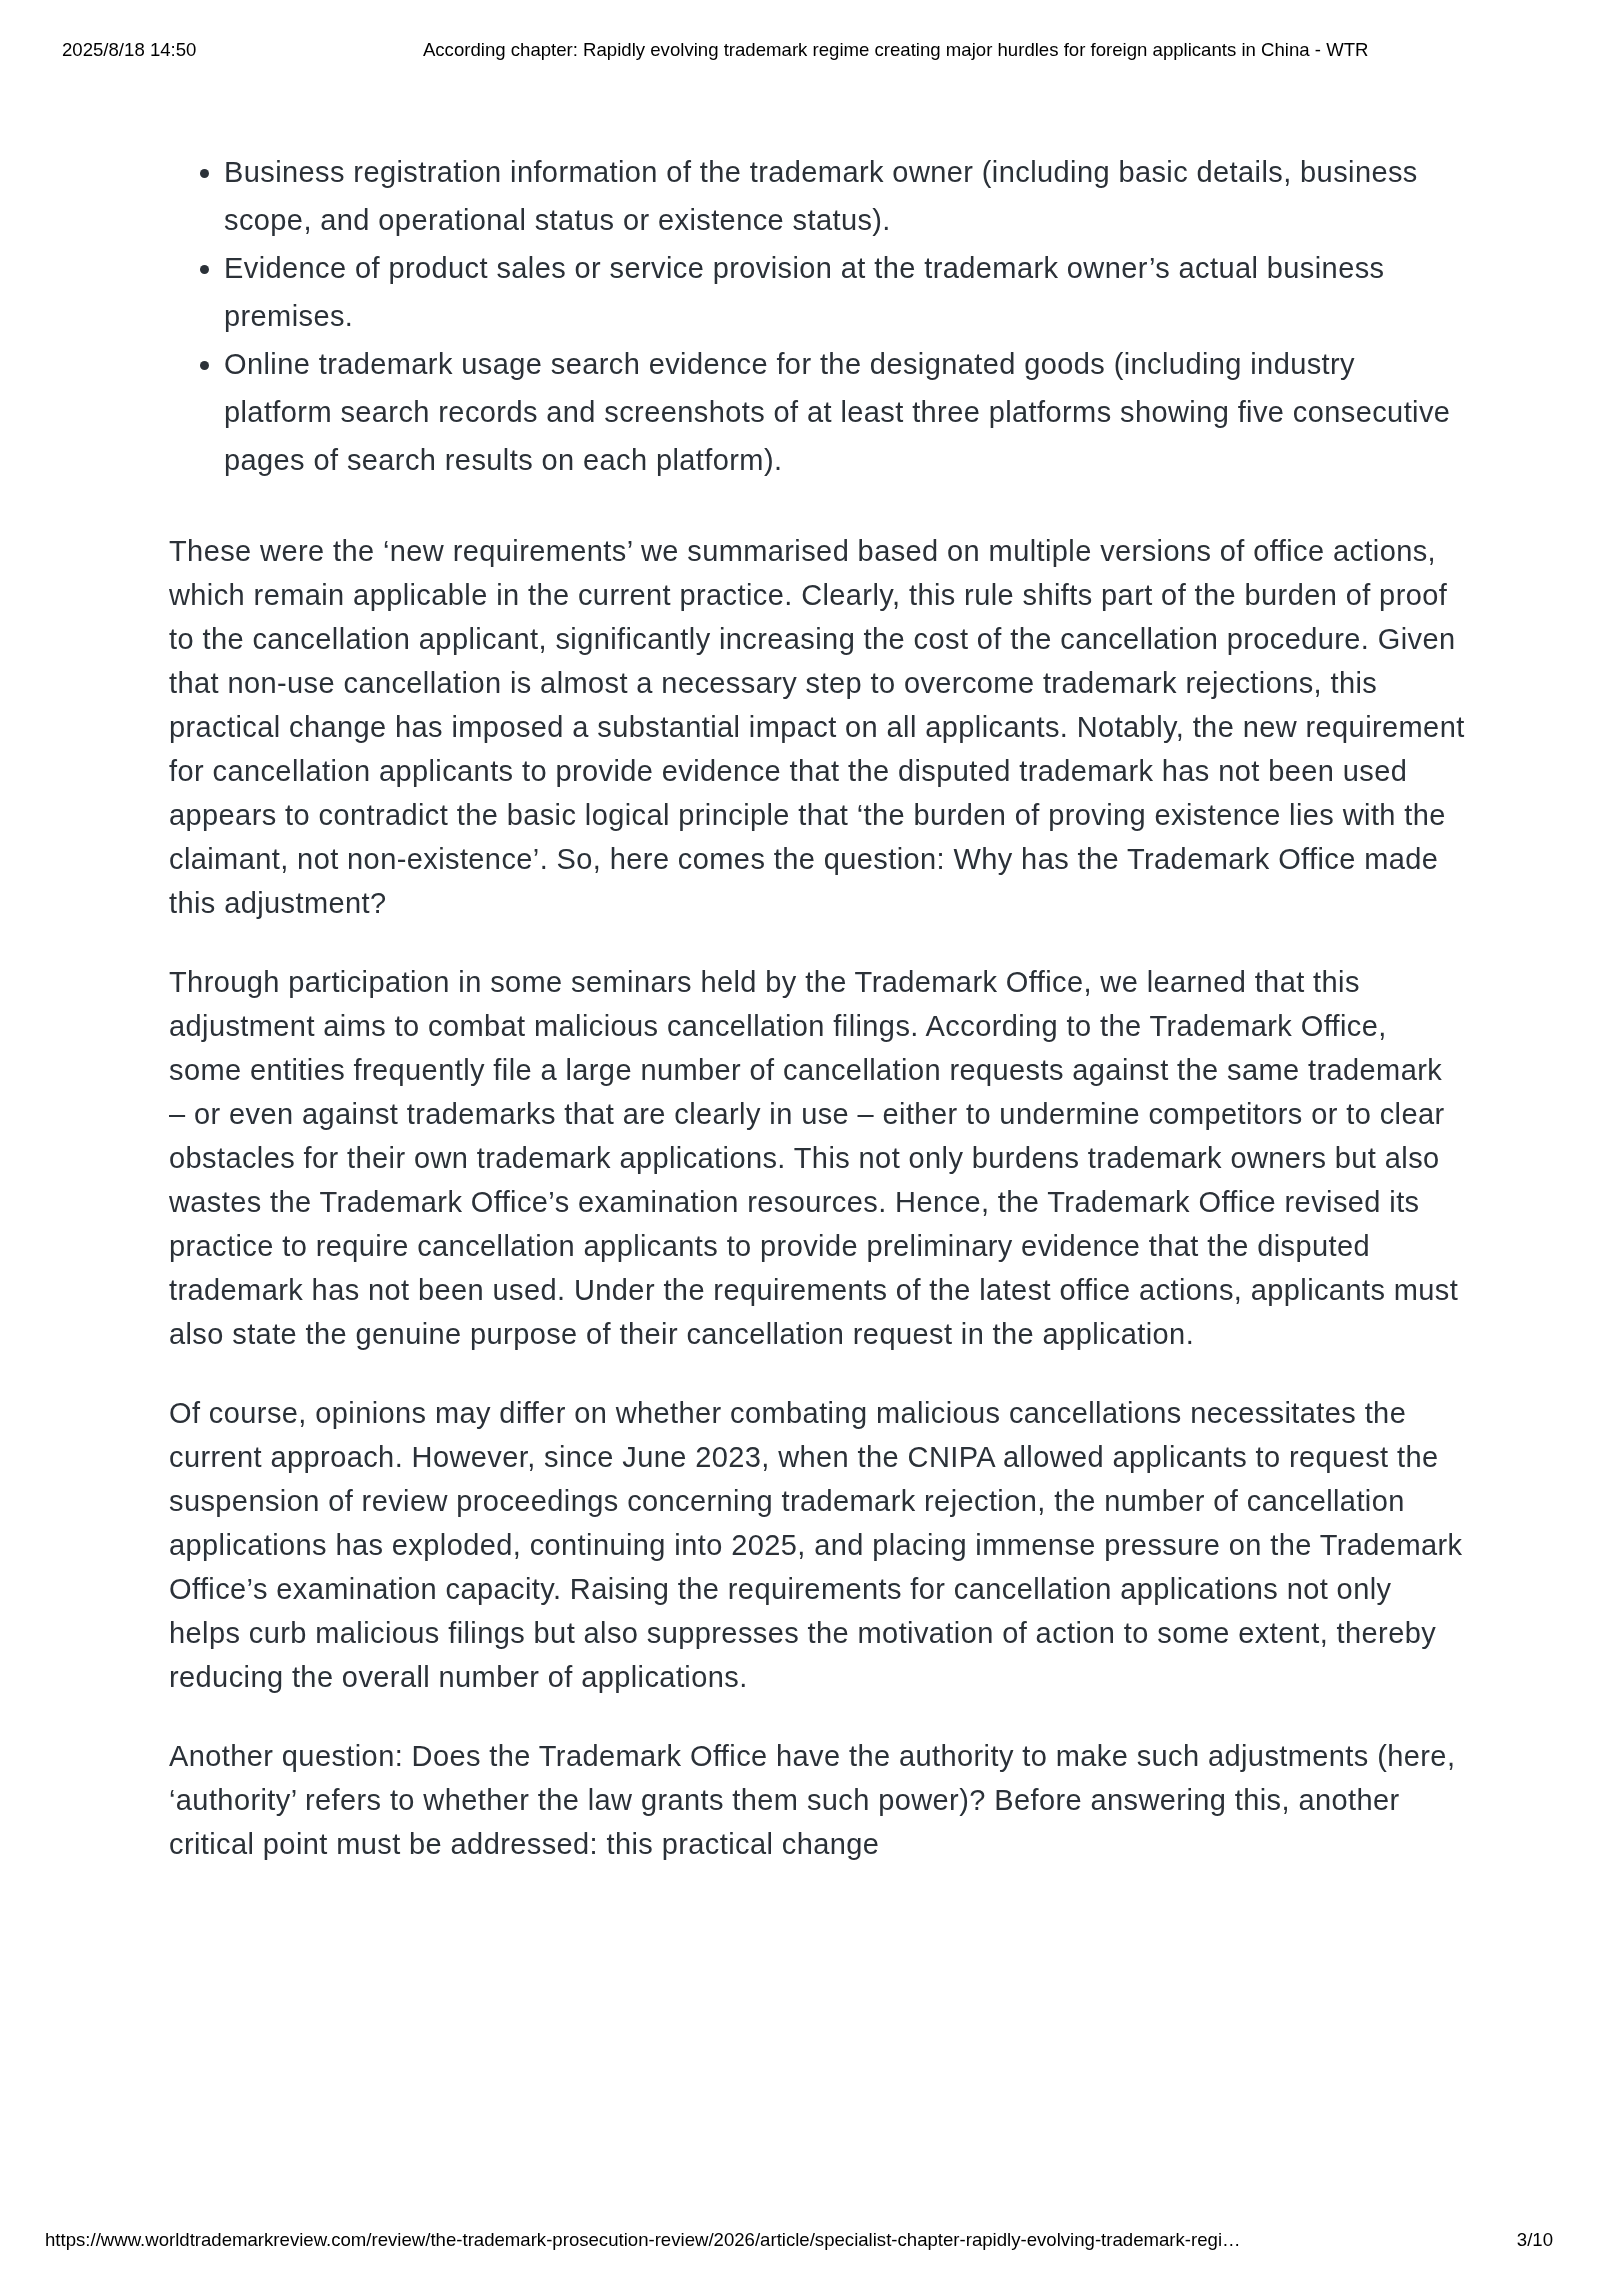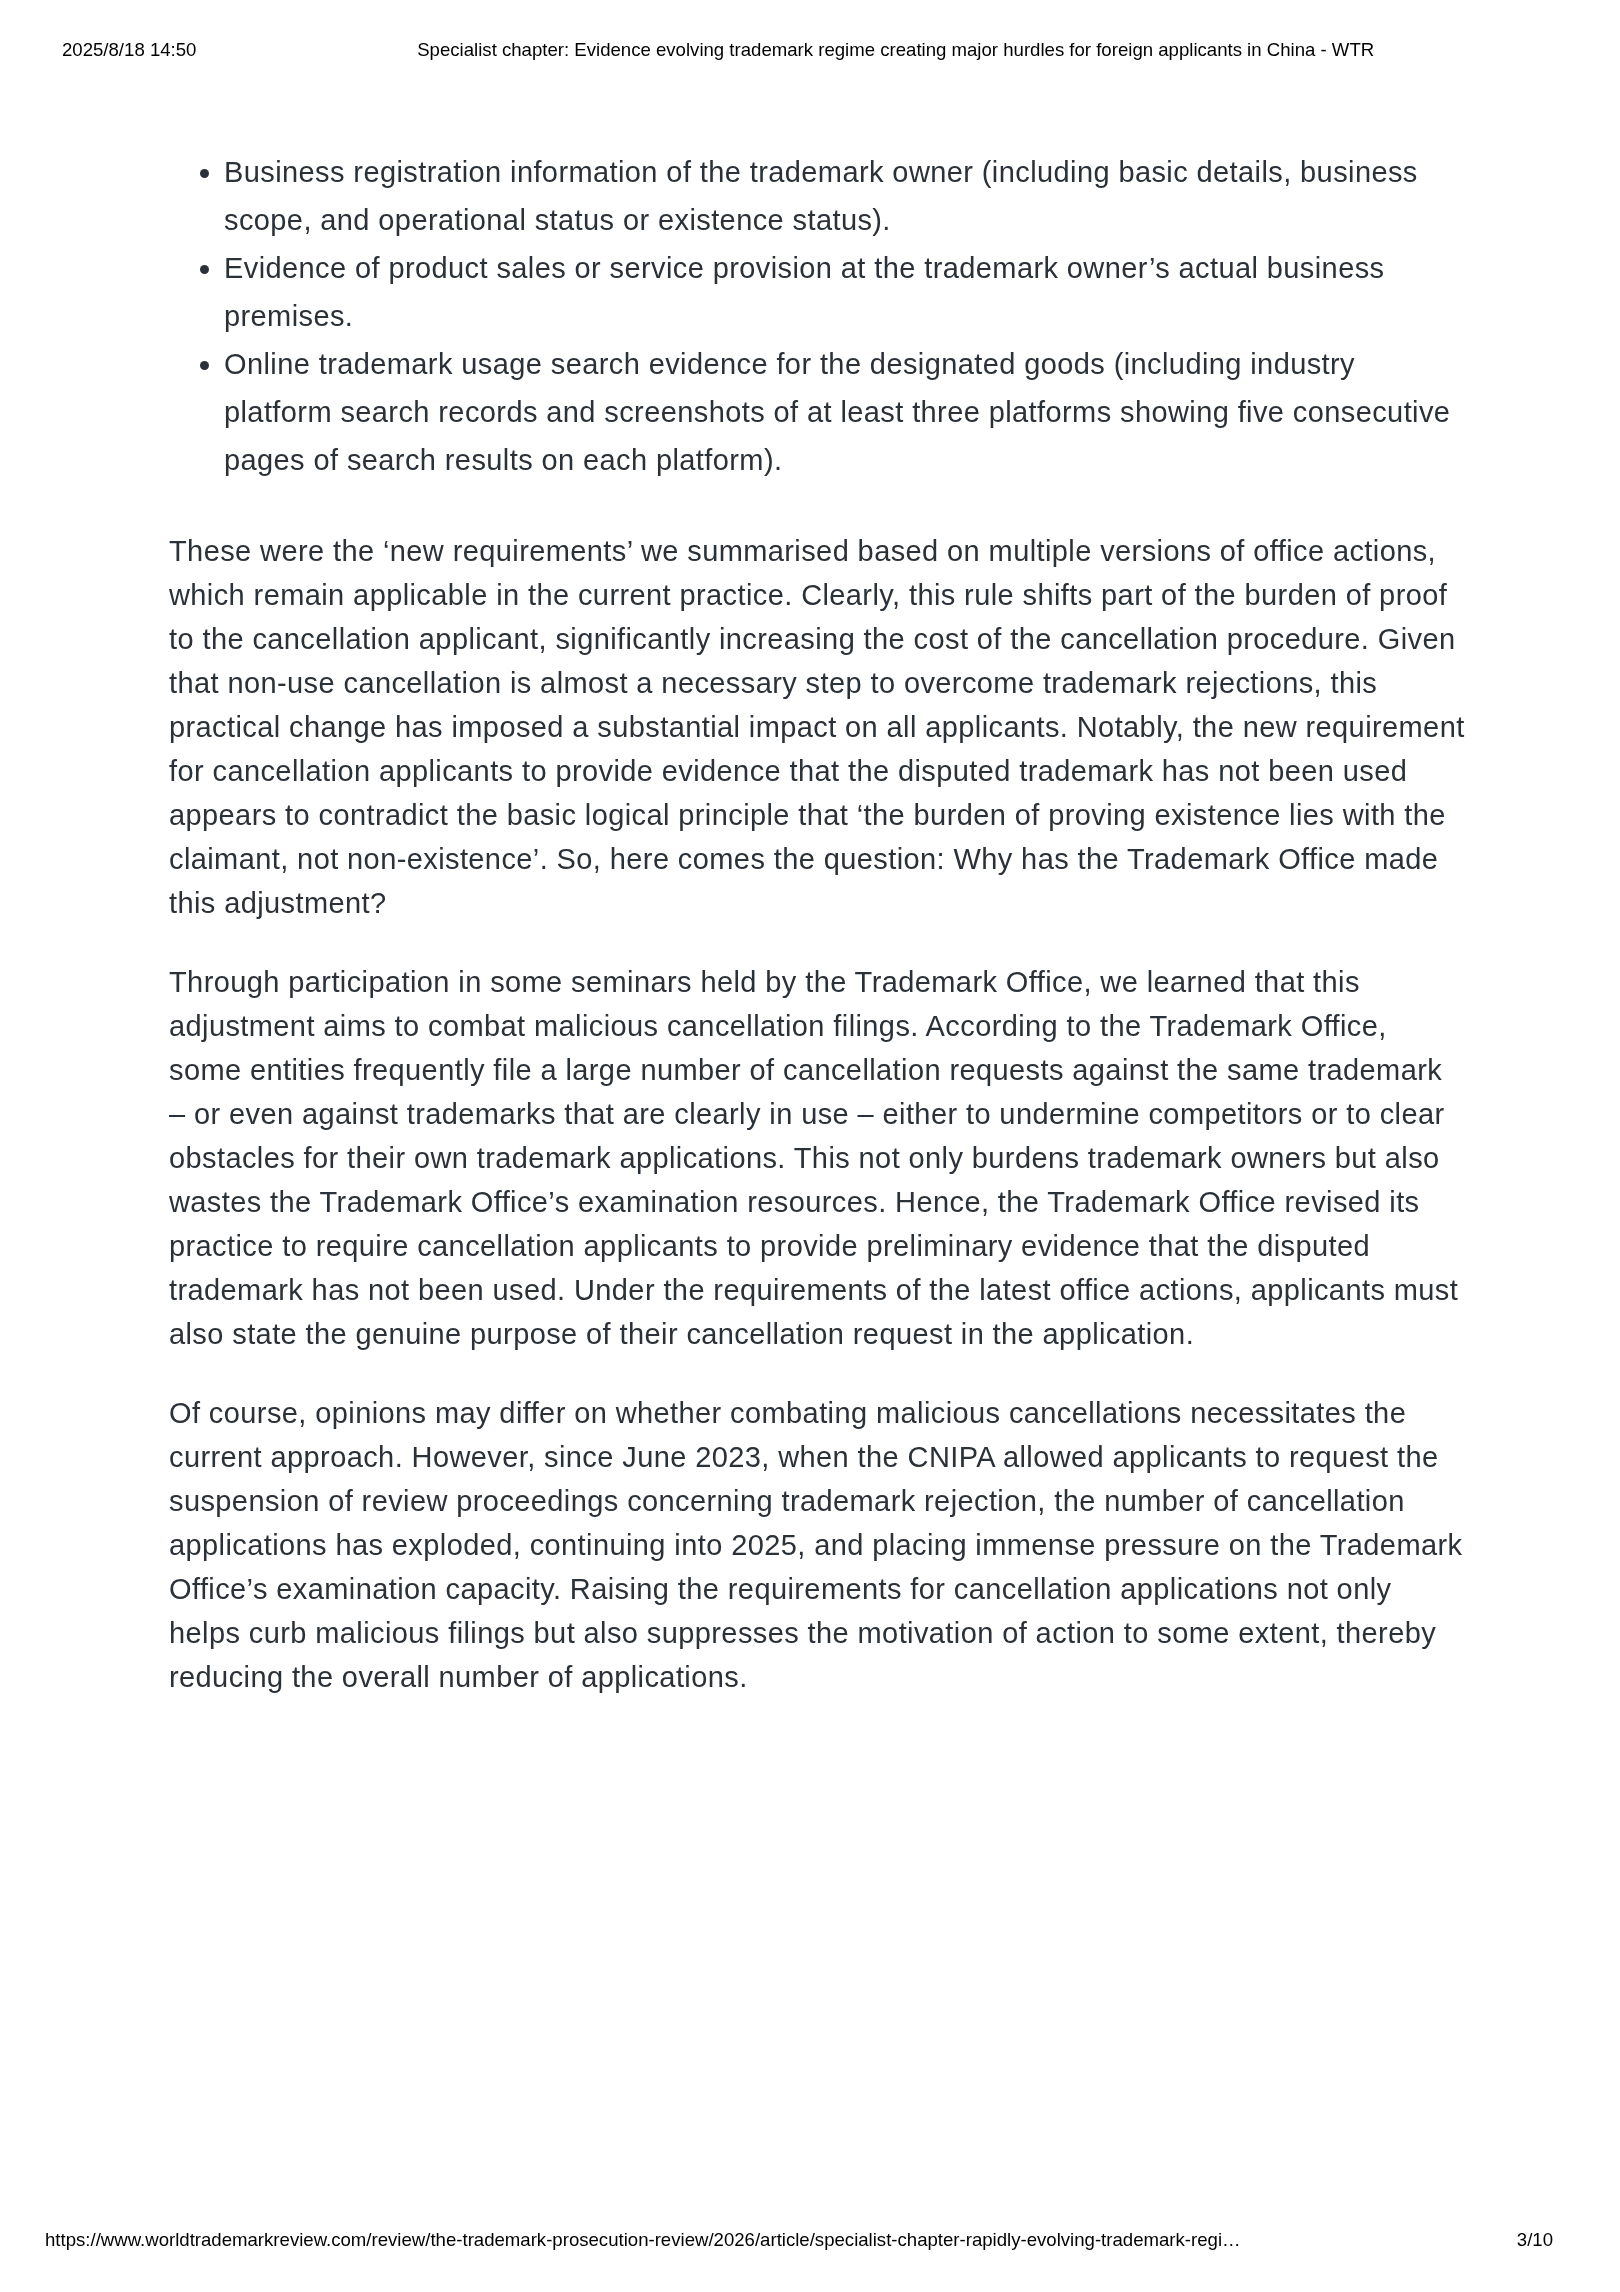--- a/index.html
+++ b/index.html
@@ -80,31 +80,32 @@
     flex: 0 0 auto;
     white-space: nowrap;
     margin-left: 13px;
   }
 </style>
 </head>
 <body>
 
 <header class="print-header">
   <span class="date">2025/8/18 14:50</span>
-  <span class="doc-title">Specialist chapter: Evidence evolving trademark regime creating major hurdles for foreign applicants in China - WTR</span>
+  <span class="doc-title">According chapter: Rapidly evolving trademark regime creating major hurdles for foreign applicants in China - WTR</span>
 </header>
 
 <main class="article">
   <ul>
     <li>Business registration information of the trademark owner (including basic details, business scope, and operational status or existence status).</li>
     <li>Evidence of product sales or service provision at the trademark owner’s actual business premises.</li>
     <li>Online trademark usage search evidence for the designated goods (including industry platform search records and screenshots of at least three platforms showing five consecutive pages of search results on each platform).</li>
   </ul>
   <p>These were the ‘new requirements’ we summarised based on multiple versions of office actions, which remain applicable in the current practice. Clearly, this rule shifts part of the burden of proof to the cancellation applicant, significantly increasing the cost of the cancellation procedure. Given that non-use cancellation is almost a necessary step to overcome trademark rejections, this practical change has imposed a substantial impact on all applicants. Notably, the new requirement for cancellation applicants to provide evidence that the disputed trademark has not been used appears to contradict the basic logical principle that ‘the burden of proving existence lies with the claimant, not non-existence’. So, here comes the question: Why has the Trademark Office made this adjustment?</p>
   <p>Through participation in some seminars held by the Trademark Office, we learned that this adjustment aims to combat malicious cancellation filings. According to the Trademark Office, some entities frequently file a large number of cancellation requests against the same trademark – or even against trademarks that are clearly in use – either to undermine competitors or to clear obstacles for their own trademark applications. This not only burdens trademark owners but also wastes the Trademark Office’s examination resources. Hence, the Trademark Office revised its practice to require cancellation applicants to provide preliminary evidence that the disputed trademark has not been used. Under the requirements of the latest office actions, applicants must also state the genuine purpose of their cancellation request in the application.</p>
   <p>Of course, opinions may differ on whether combating malicious cancellations necessitates the current approach. However, since June 2023, when the CNIPA allowed applicants to request the suspension of review proceedings concerning trademark rejection, the number of cancellation applications has exploded, continuing into 2025, and placing immense pressure on the Trademark Office’s examination capacity. Raising the requirements for cancellation applications not only helps curb malicious filings but also suppresses the motivation of action to some extent, thereby reducing the overall number of applications.</p>
+  <p>Another question: Does the Trademark Office have the authority to make such adjustments (here, ‘authority’ refers to whether the law grants them such power)? Before answering this, another critical point must be addressed: this practical change</p>
 </main>
 
 <footer class="print-footer">
   <span class="footer-url">https://www.worldtrademarkreview.com/review/the-trademark-prosecution-review/2026/article/specialist-chapter-rapidly-evolving-trademark-regi…</span>
   <span class="footer-page">3/10</span>
 </footer>
 
 
 </body></html>

